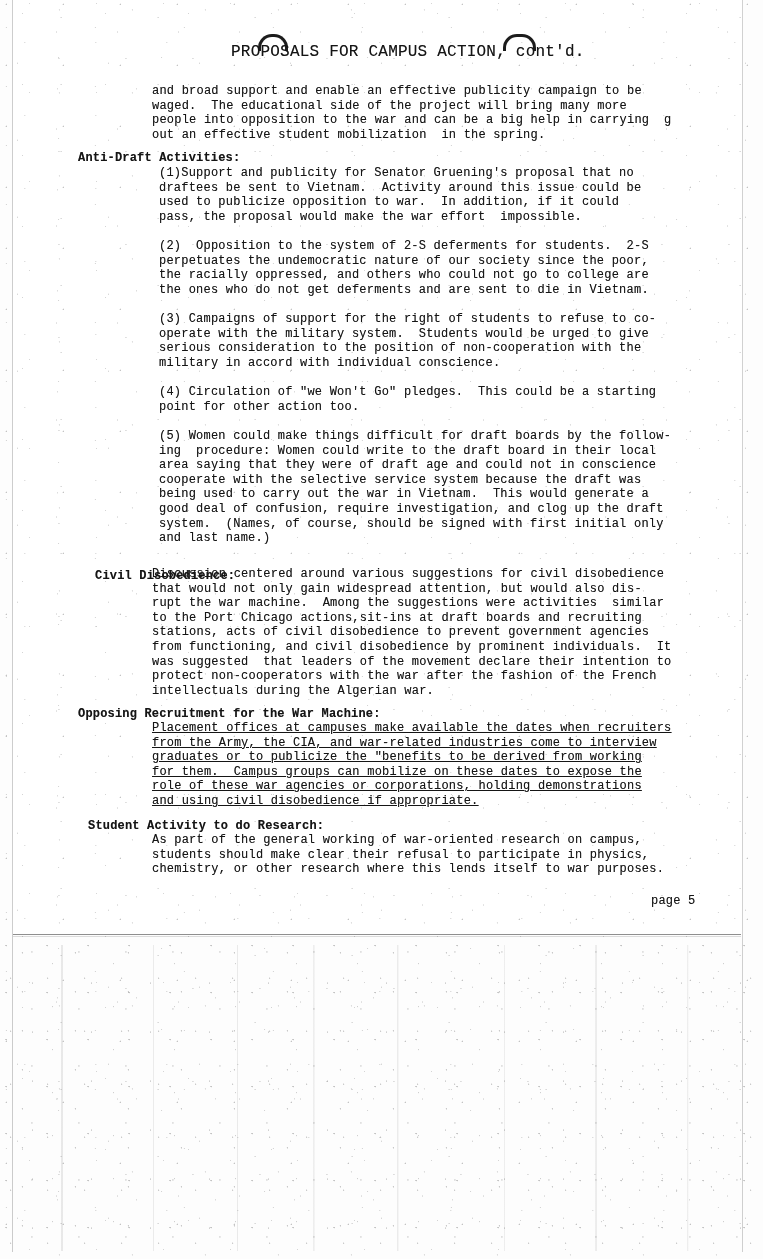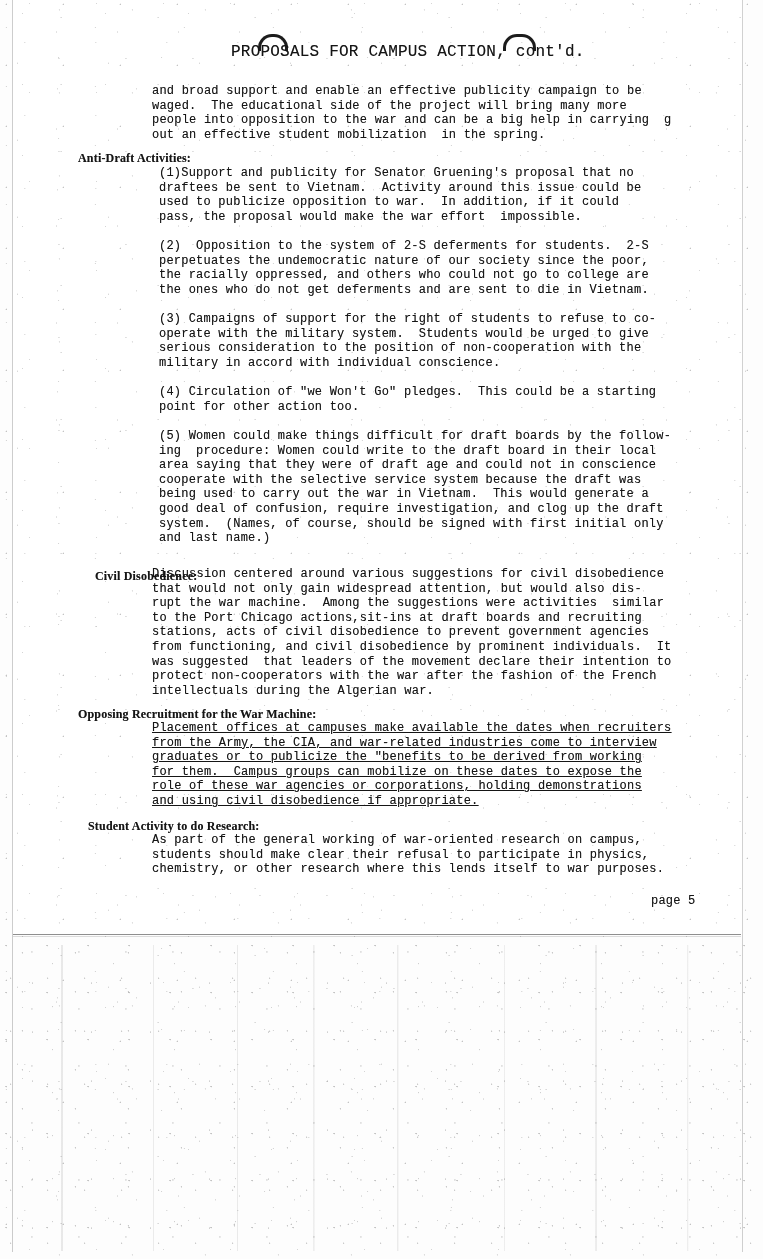--- a/index.html
+++ b/index.html
@@ -126,21 +126,20 @@
     text-shadow: 0 0 .55px rgba(30,30,30,.48);
   }
   .doc-title {
     left: 231px;
     top: 45px;
     font-size: 16px;
   }
   .heading {
     font-weight: bold;
     letter-spacing: .18px;
-    font-family: Liberation Serif, serif;
   }
   .page-no {
     left: 651px;
     top: 894px;
   }
   .block { left: 152px; }
   .num   { left: 159px; }
 </style>
 </head>
 <body>

